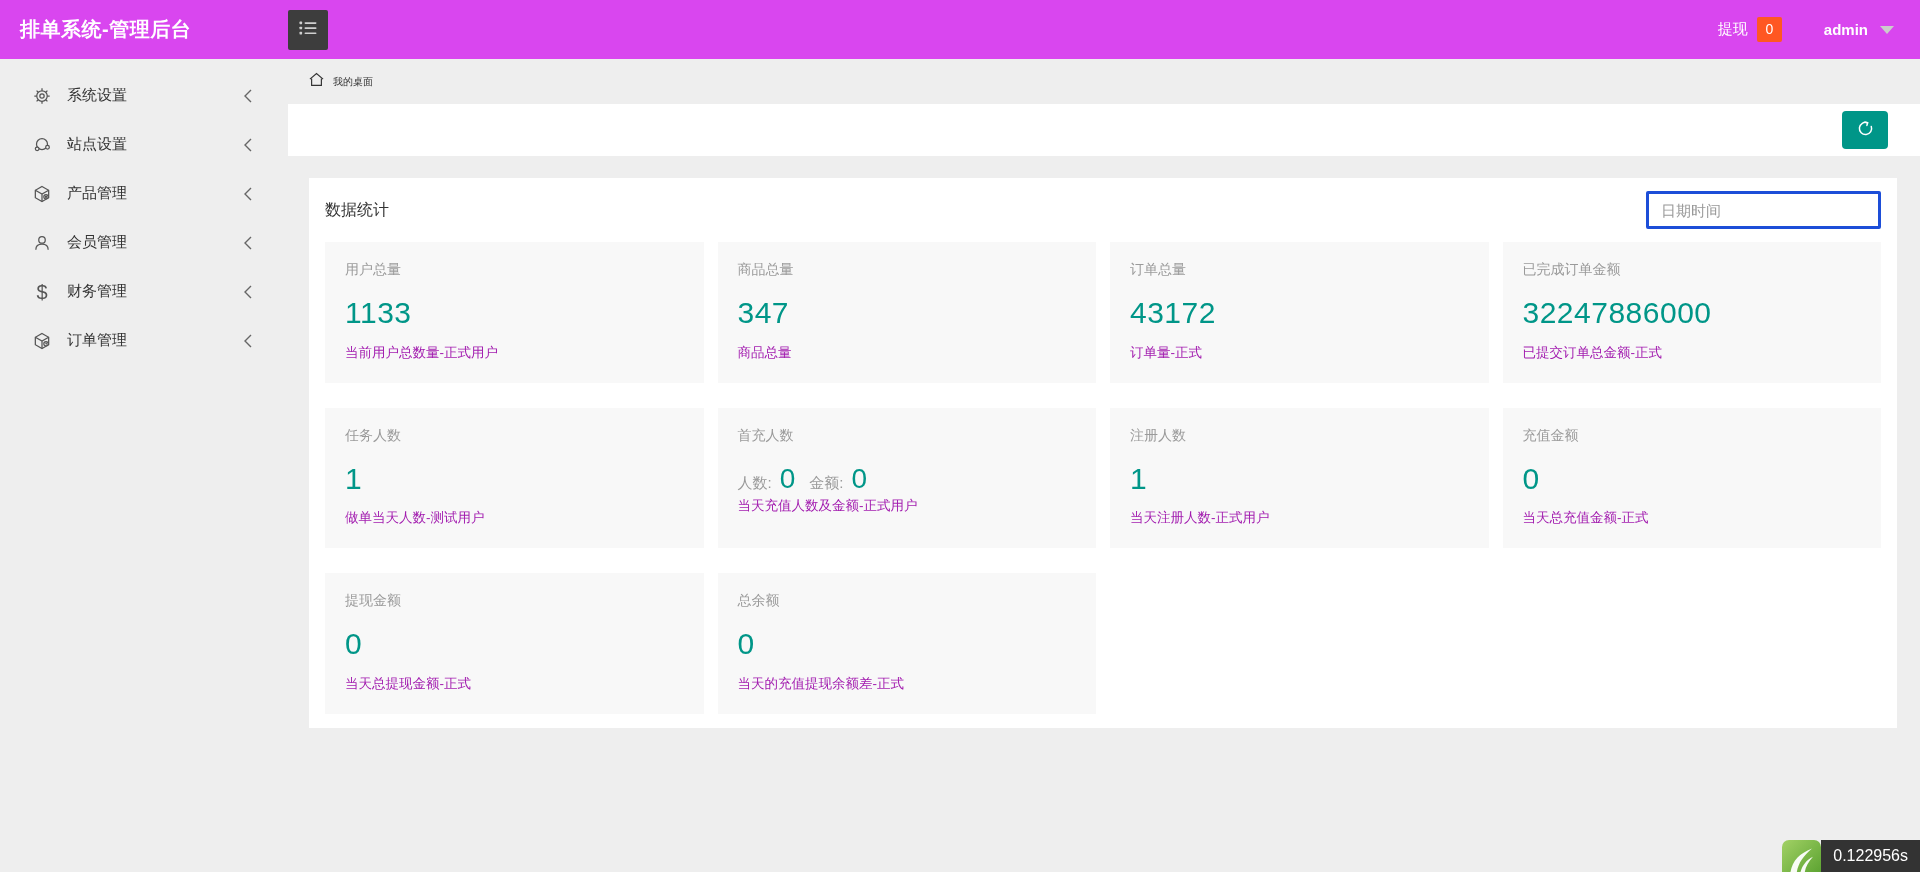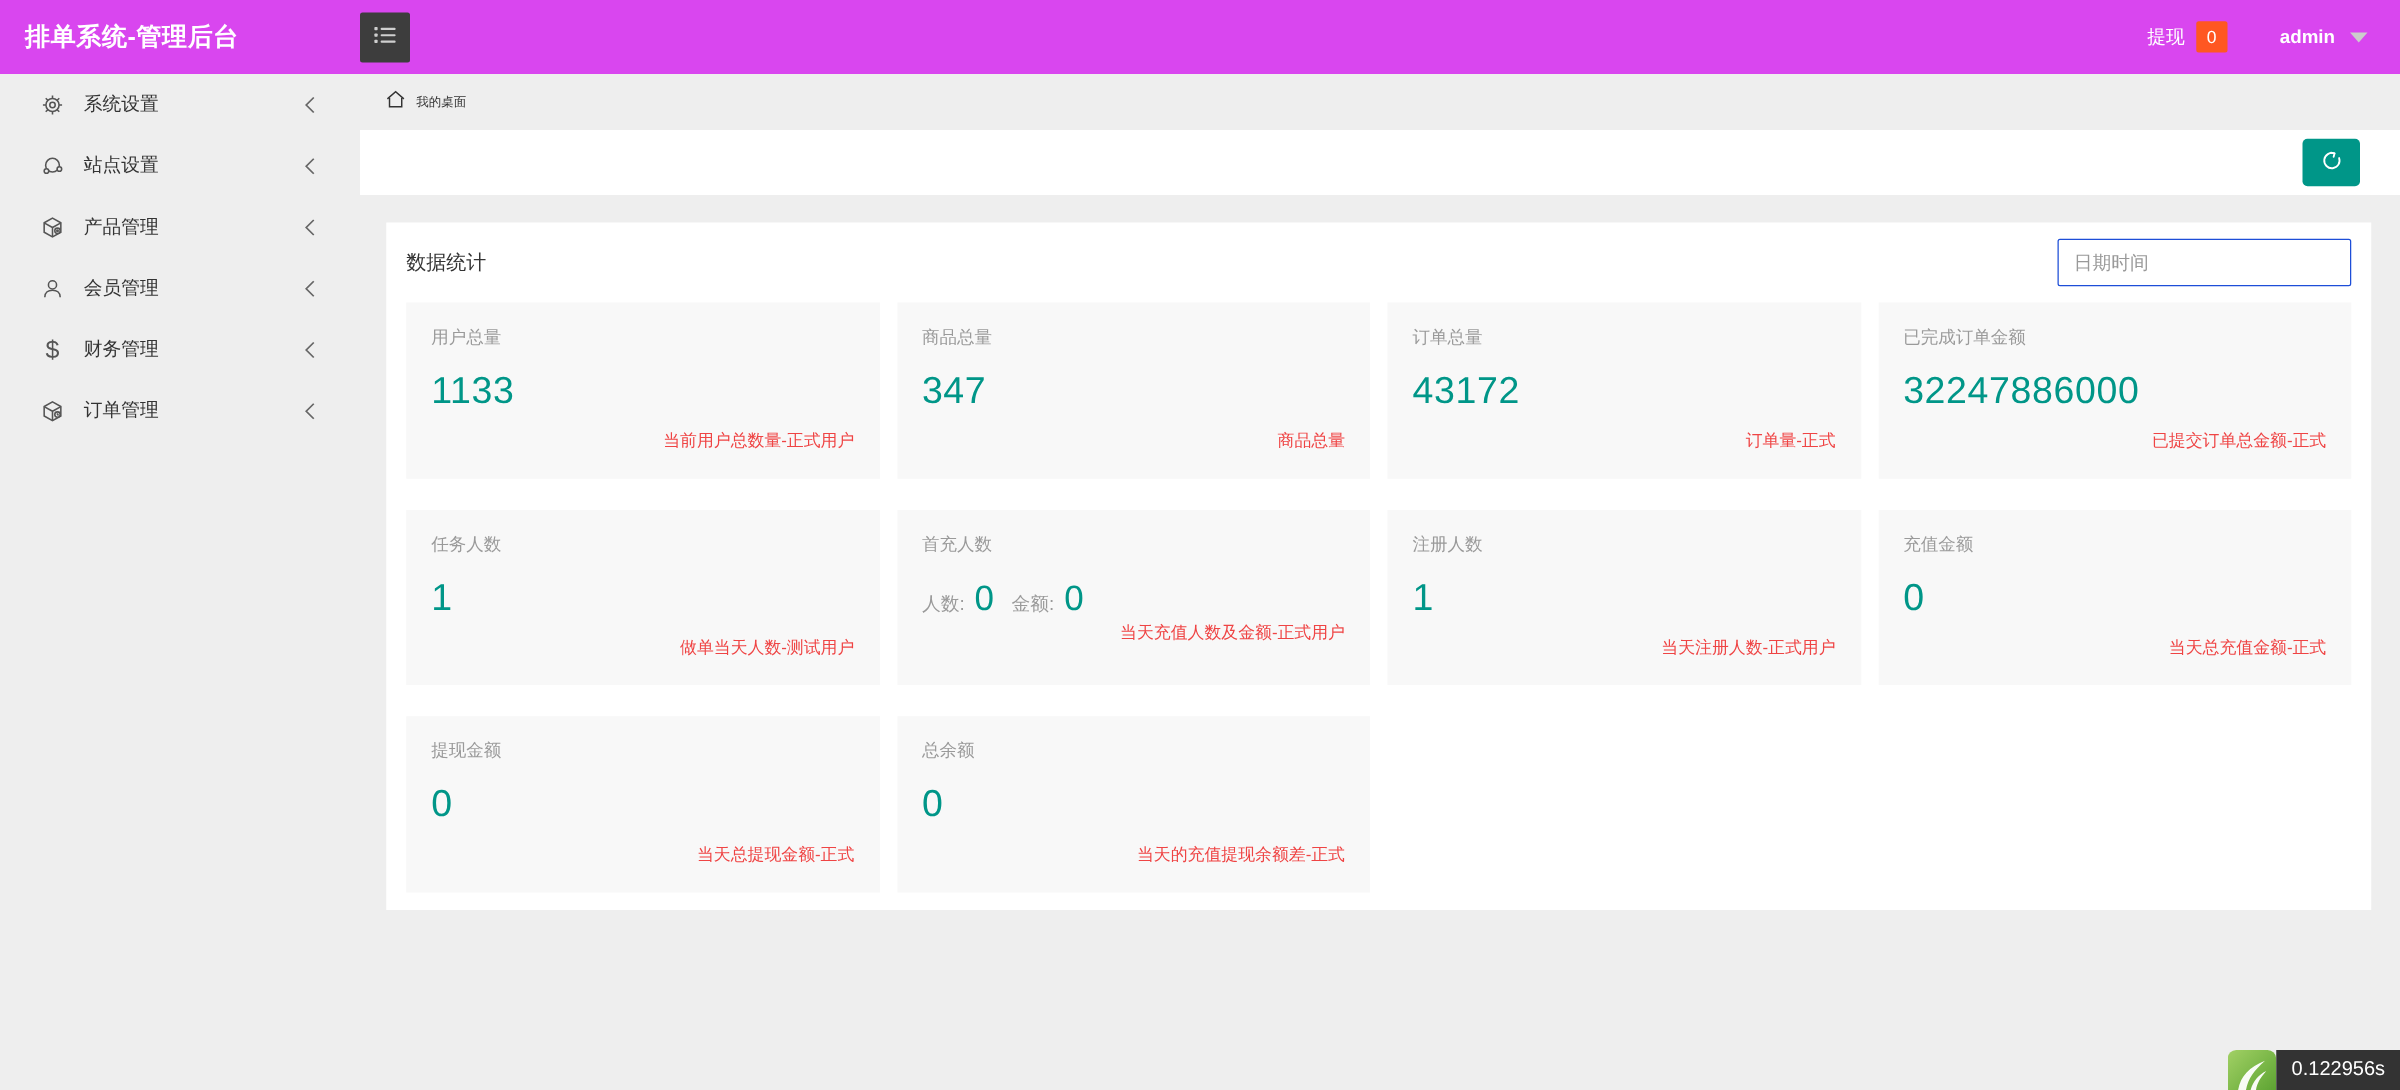--- a/index.html
+++ b/index.html
@@ -34,21 +34,21 @@
   .admin-wrap { display: flex; align-items: center; margin-left: 42px; padding-right: 26px; cursor: pointer; }
   .admin-name { color: #ffffff; font-size: 15px; font-weight: 600; }
   .caret-down {
     width: 0; height: 0; margin-left: 12px;
     border-left: 7px solid transparent; border-right: 7px solid transparent;
     border-top: 8px solid #cccccc;
   }
   
   .sidebar {
     position: fixed; top: 59px; left: 0; bottom: 0; width: 288px;
-    background: #eeeeee; z-index: 5;
+    background: #eeeeee; padding-top: 12px; z-index: 5;
   }
   .side-item {
     height: 49px; display: flex; align-items: center; position: relative;
     padding-left: 30px; cursor: pointer;
   }
   .side-icon { width: 24px; display: flex; justify-content: center; color: #555; }
   .side-icon svg { stroke: #555; }
   .dollar-glyph { font-size: 20px; color: #555; font-weight: 400; line-height: 1; }
   .side-label { margin-left: 13px; font-size: 15px; color: #333; }
   .side-chevron { position: absolute; right: 34px; top: 17px; }
@@ -69,38 +69,38 @@
   }
   
   .panel {
     margin: 22px 23px 0 21px; background: #ffffff; padding: 0 16px 14px 16px;
   }
   .panel-header {
     height: 64px; display: flex; align-items: center; justify-content: space-between; gap: 36px;
   }
   .panel-title { font-size: 16px; color: #333; }
   .date-input {
-    width: 235px; height: 38px; border: 1px solid #1d4ed8; border-radius: 2px;
+    width: 235px; height: 38px; border: 3px solid #1d4ed8; border-radius: 2px;
     padding: 0 12px; font-size: 15px; color: #666; background: #fff; outline: none;
     font-family: "Liberation Sans", "DejaVu Sans", sans-serif;
   }
   .date-input::placeholder { color: #999; }
   .cards {
     display: flex; flex-wrap: wrap; gap: 25px 14px;
   }
   .card {
     flex: 0 0 calc(25% - 10.5px); background: #f8f8f8;
     padding: 19px 20px 21px 20px;
   }
   .card-title { font-size: 14px; color: #9a9a9a; margin-bottom: 17px; }
   .card-value {
     font-size: 30px; color: #009688; line-height: 1.15; margin-bottom: 13px;
     letter-spacing: .5px;
   }
-  .card-desc { font-size: 13.5px; color: #ef4444; text-align: right; }
+  .card-desc { font-size: 13.5px; color: #a21caf; }
   .pair-row { display: flex; align-items: baseline; margin-bottom: 2px; }
   .pair-label { font-size: 15px; color: #9a9a9a; }
   .pair-value { font-size: 28px; color: #009688; line-height: 1.2; margin: 0 14px 0 8px; }
   .pair-value:last-child { margin-right: 0; }
   
   .statusbar {
     position: fixed; right: 0; bottom: 0; display: flex; height: 32px; z-index: 20;
   }
   .brand-logo { width: 39px; height: 39px; display: block; }
   .time-badge {

